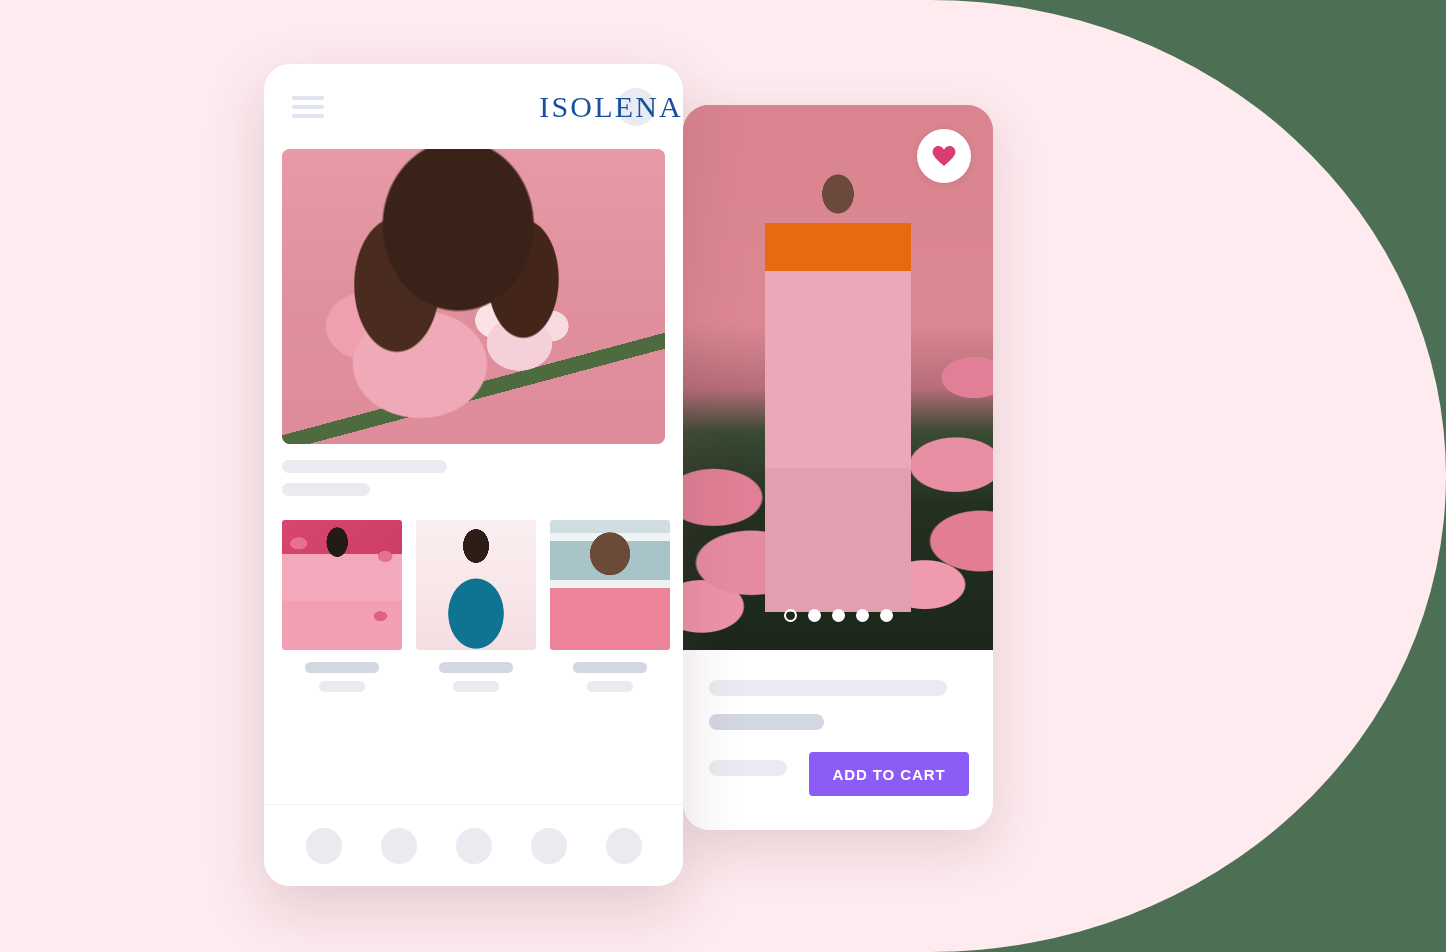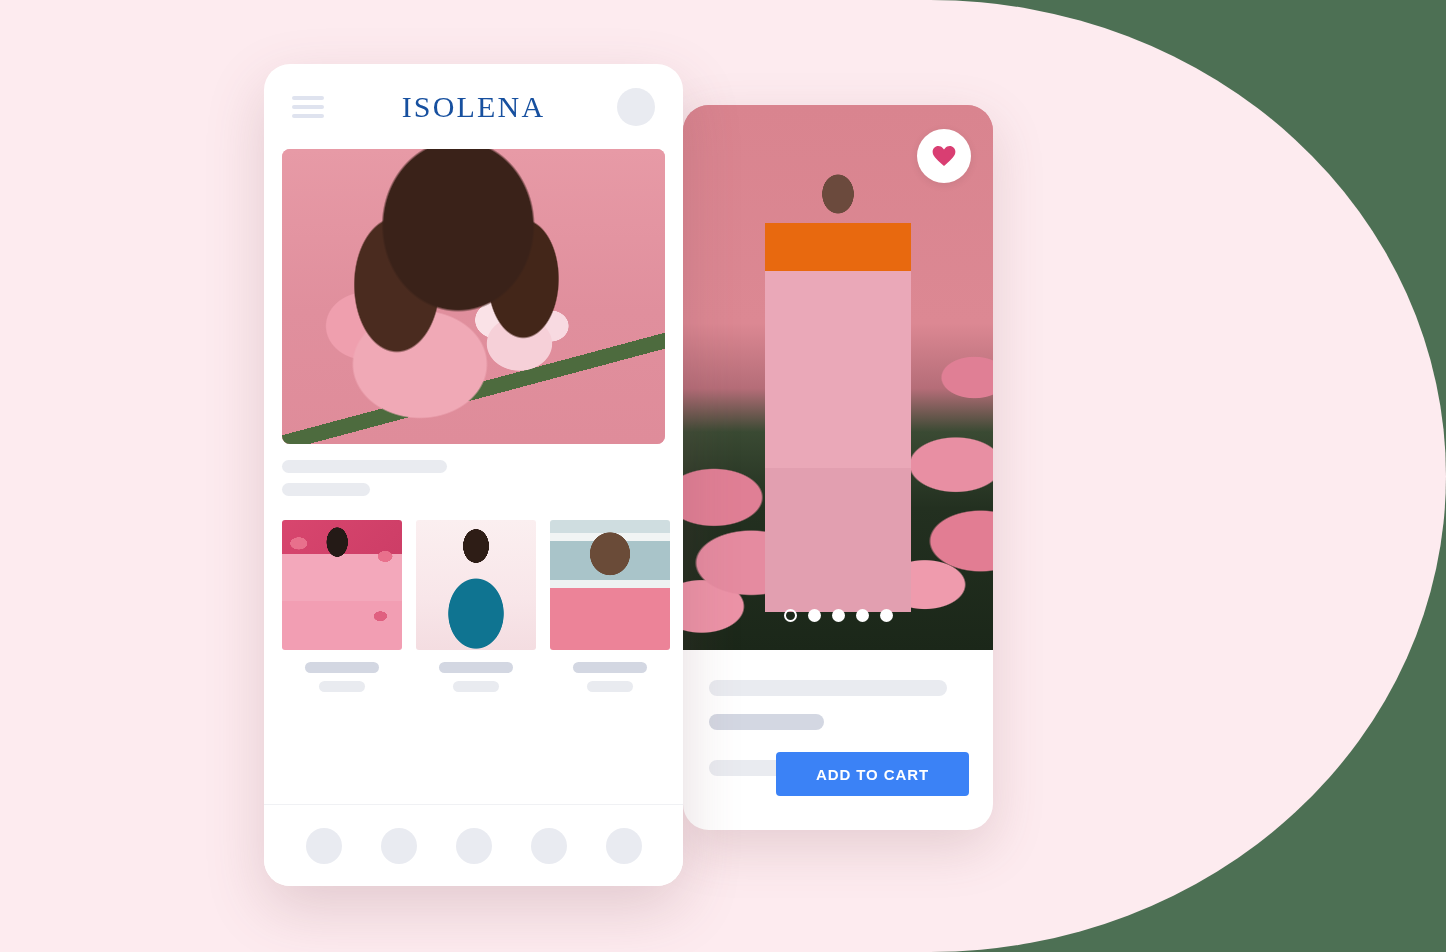--- a/index.html
+++ b/index.html
@@ -157,25 +157,25 @@
   .skel.dark { background: #d3d7e2; }
 
   #p2-line-1 { width: 238px; height: 16px; margin-bottom: 18px; }
   #p2-line-2 { width: 115px; height: 16px; margin-bottom: 30px; }
   #p2-line-3 { width:  78px; height: 16px; }
 
   #p2-cart {
     position: absolute;
     right: 24px;
     bottom: 34px;
-    width: 193px;
+    width: 160px;
     height: 44px;
     border: none;
     border-radius: 4px;
-    background: #3b82f6;
+    background: #8b5cf6;
     color: #ffffff;
     font-family: "Liberation Sans", sans-serif;
     font-size: 15px;
     font-weight: bold;
     letter-spacing: 0.9px;
     cursor: pointer;
   }
 
   
   #phone-1 {
@@ -210,21 +210,21 @@
     display: block;
     height: 4px;
     width: 100%;
     border-radius: 3px;
     background: #dfe3ef;
   }
 
   #p1-logo {
     position: absolute;
     left: 0; right: 0;
-    text-align: center;
+    text-align: right;
     font-family: "Liberation Serif", serif;
     font-size: 30px;
     letter-spacing: 2.2px;
     color: #17509f;
     pointer-events: none;
   }
 
   #p1-avatar {
     margin-left: auto;
     width: 38px;

